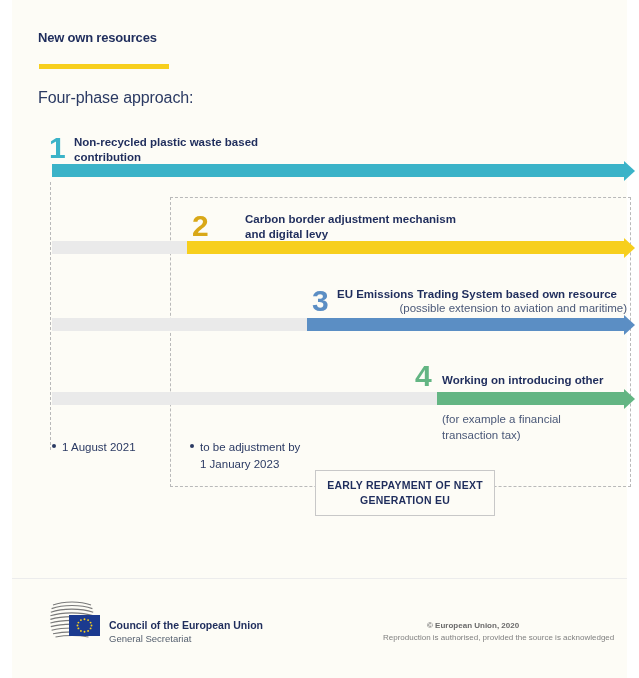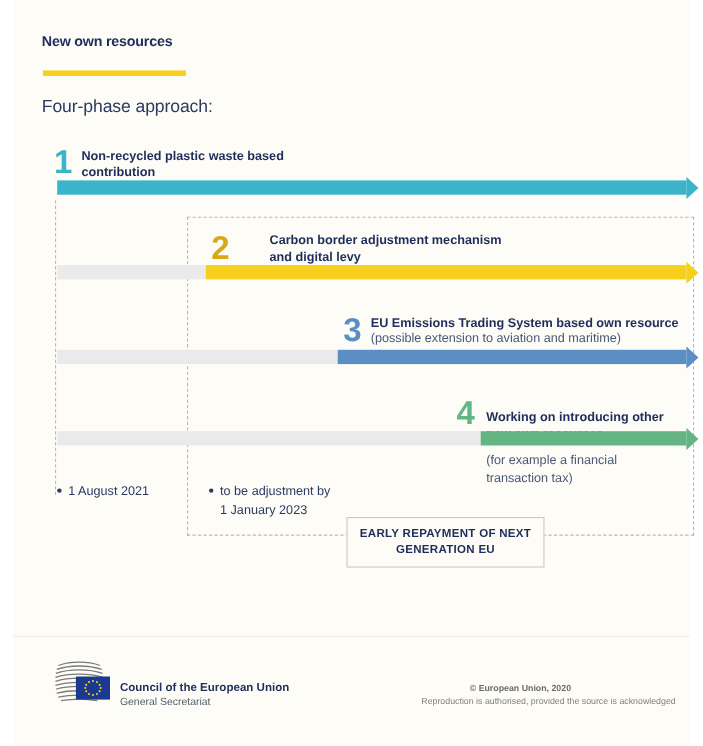--- a/index.html
+++ b/index.html
@@ -218,21 +218,21 @@
     <div class="num" style="left:180px; top:211px; color:#d9a818;">2</div>
     <div class="ptext" style="left:205px; top:212px; width:215px;margin-left:28px;">Carbon border adjustment mechanism and digital levy</div>
     <div class="track" style="left:40px; top:241px; width:135px;"></div>
     <div class="bar" style="left:175px; top:241px; width:437px; background:#f7cf1d;"></div>
     <div class="head" style="left:612px; top:237.5px; border-left:11px solid #f7cf1d;"></div>
   </div>
 
   <div class="phase">
     <div class="num" style="left:300px; top:286px; color:#5b8ec4;">3</div>
     <div class="ptext" style="left:325px; top:287px; width:290px;">EU Emissions Trading System based own resource</div>
-    <div class="ptext sub" style="left:325px; top:301px; width:290px; font-weight:normal; color:#4a5878;">(possible extension to aviation and maritime)</div>
+    <div class="ptext sub" style="left:325px; top:301px; width:290px; font-weight:normal; color:#4a5878;text-align:right;">(possible extension to aviation and maritime)</div>
     <div class="track" style="left:40px; top:318px; width:255px;"></div>
     <div class="bar" style="left:295px; top:318px; width:317px; background:#5b8ec4;"></div>
     <div class="head" style="left:612px; top:314.5px; border-left:11px solid #5b8ec4;"></div>
   </div>
 
   <div class="phase">
     <div class="num" style="left:403px; top:361px; color:#63b583;">4</div>
     <div class="ptext" style="left:430px; top:361px; width:175px;margin-top:12px;">Working on introducing other new own resources</div>
     <div class="track" style="left:40px; top:392px; width:385px;"></div>
     <div class="bar" style="left:425px; top:392px; width:187px; background:#63b583;"></div>

